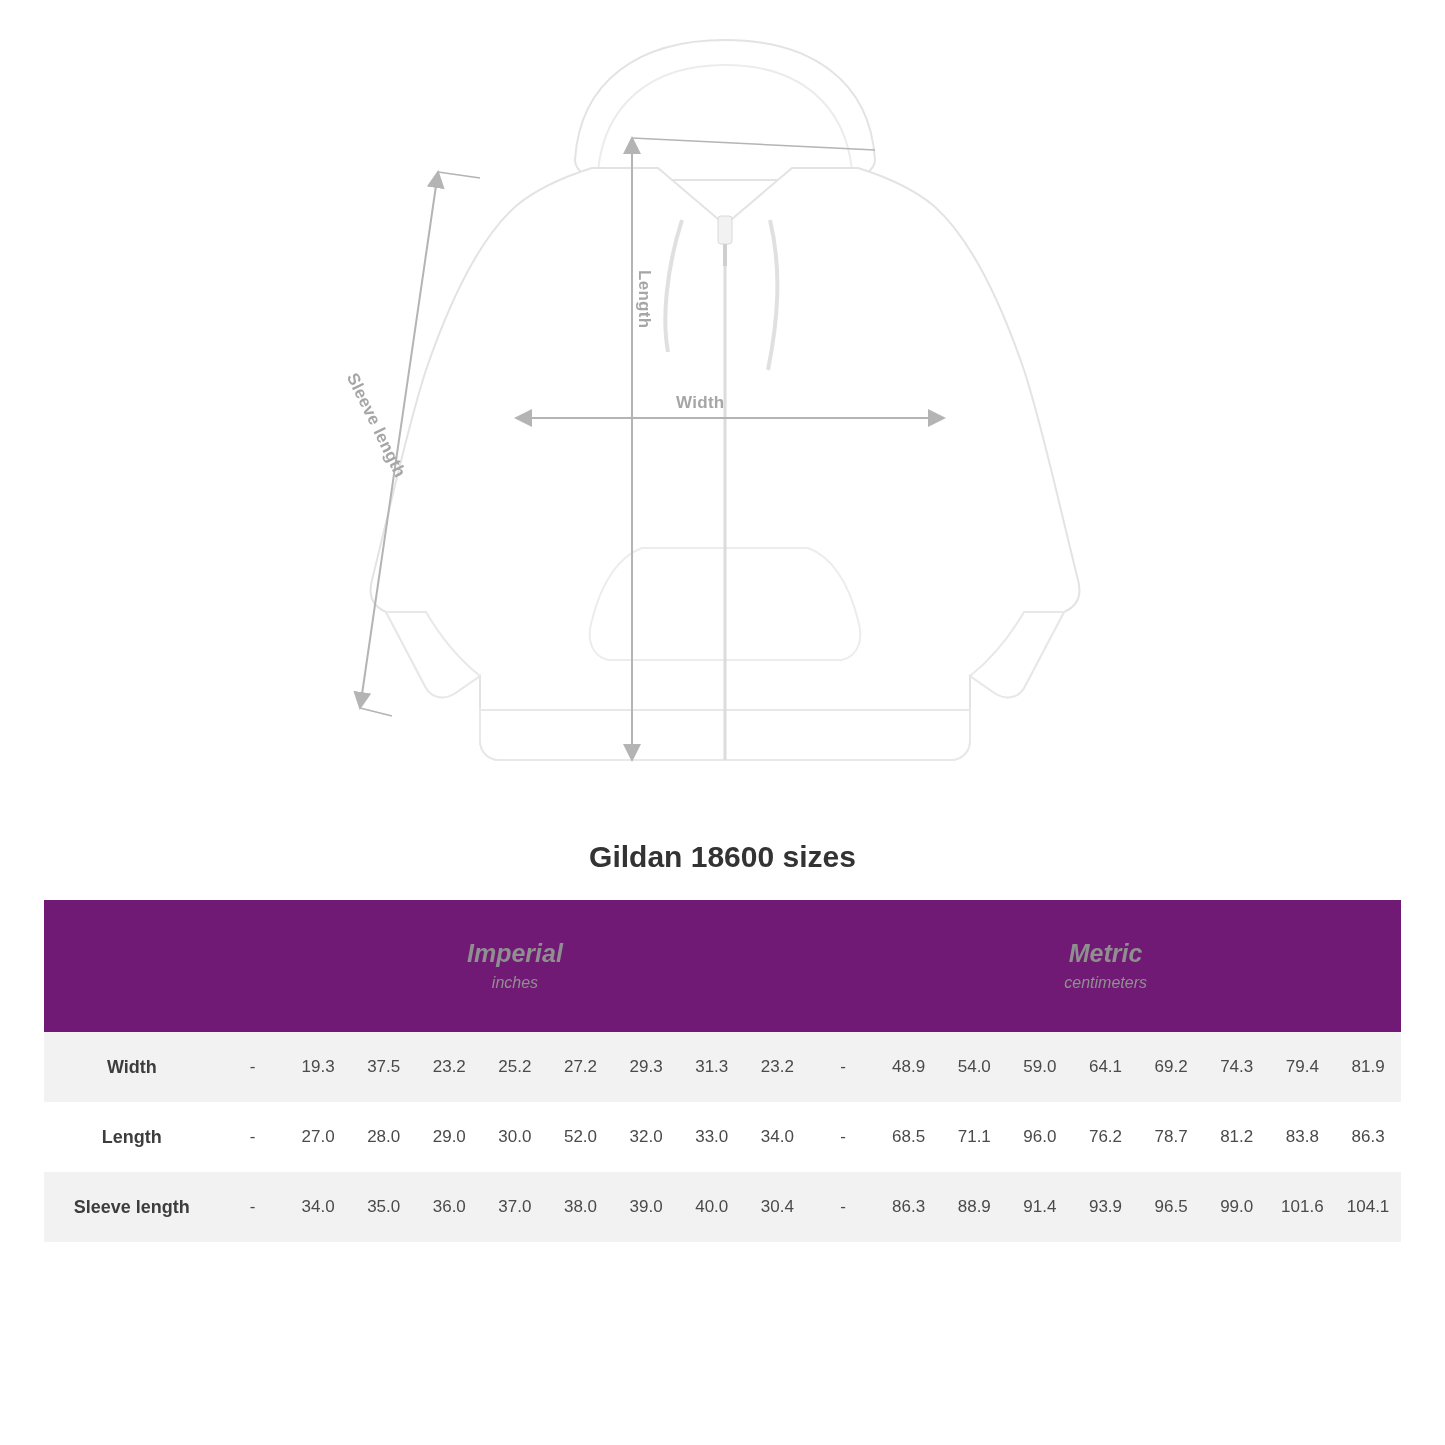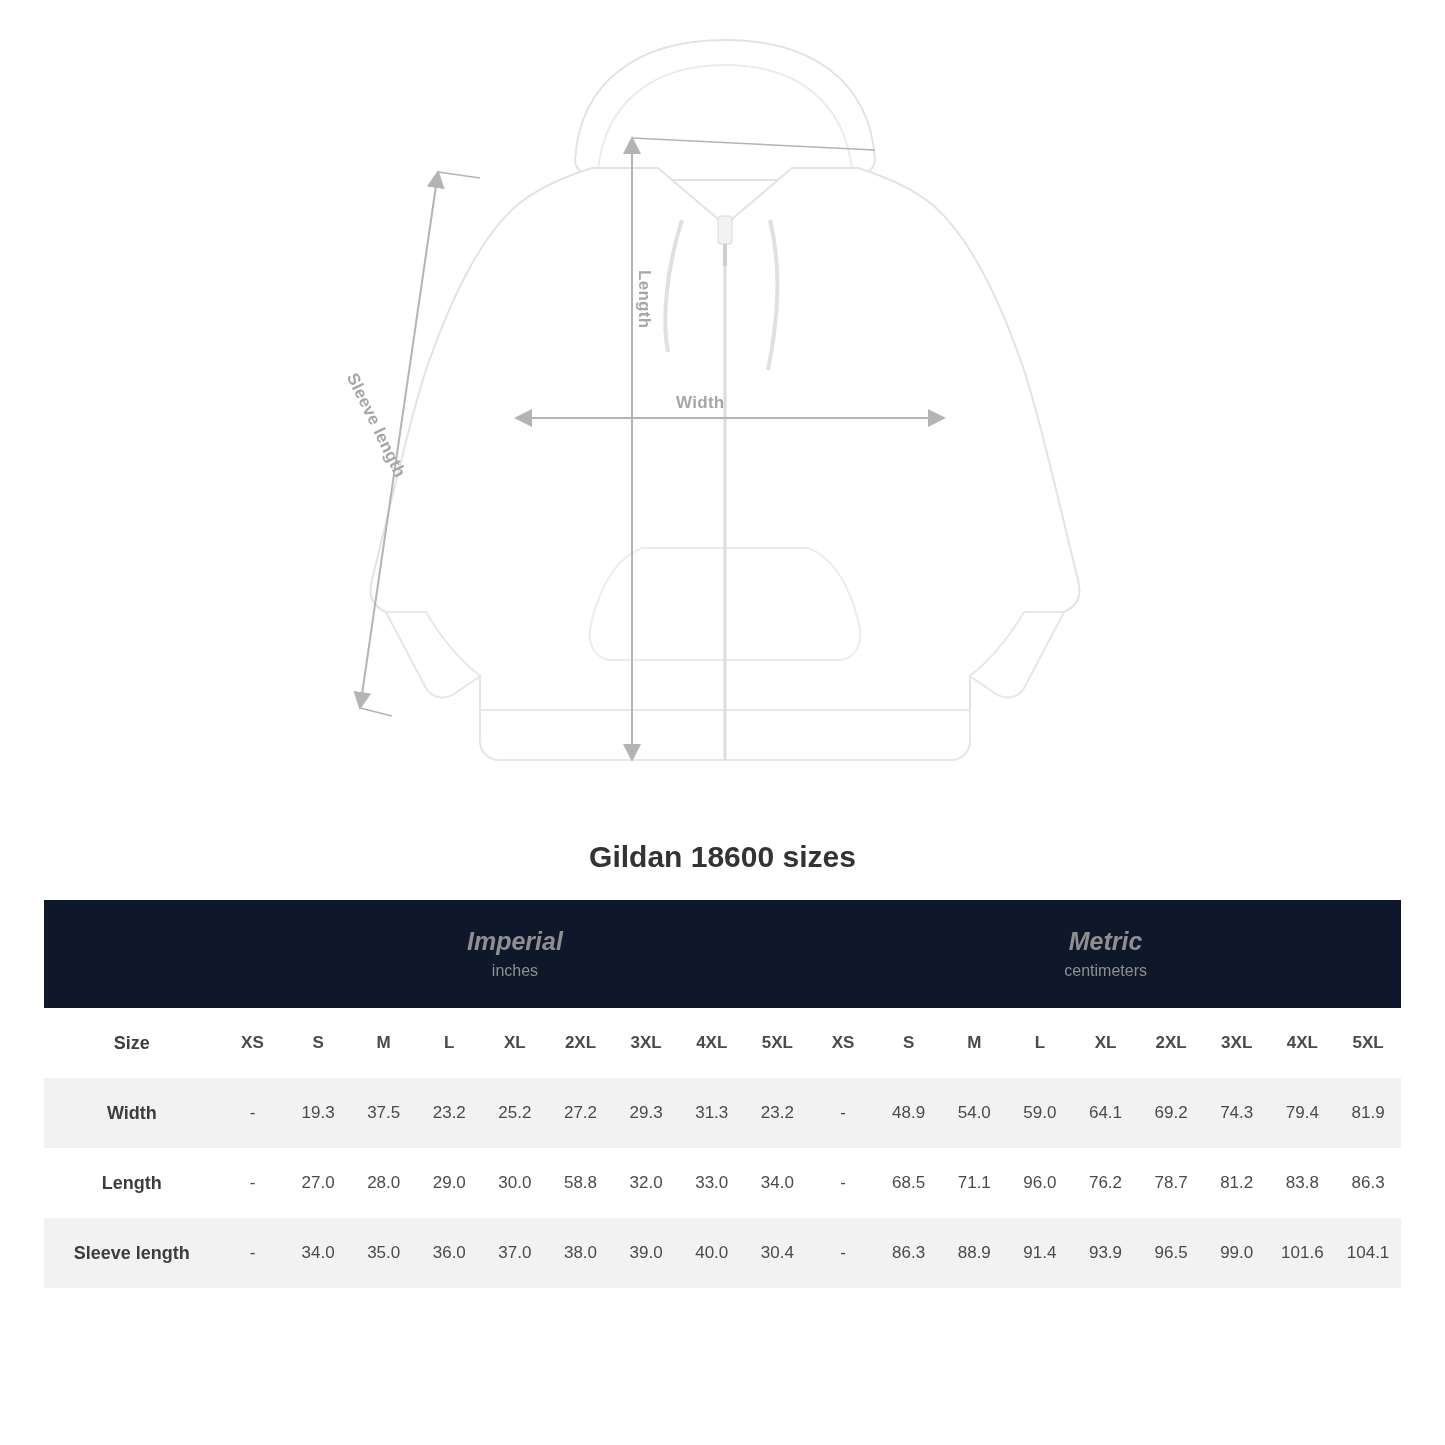--- a/index.html
+++ b/index.html
@@ -83,32 +83,33 @@
   table.size-table td,
   table.size-table th {
     text-align: center;
     vertical-align: middle;
     font-size: 17px;
     color: #4a4a4a;
     padding: 0;
     border: none;
   }
   .unit-row td {
-    height: 108px;
-    background: #0f172a;
+    height: 132px;
+    background: #701a75;
   }
   .unit-name {
     font-size: 25px;
     font-style: italic;
     font-weight: bold;
     color: #8f8f8f;
     line-height: 1.1;
   }
   .unit-sub {
     font-size: 16px;
+    font-style: italic;
     color: #8f8f8f;
     margin-top: 6px;
   }
   .head-row td {
     height: 70px;
     font-weight: bold;
     color: #3d3d3d;
     background: #ffffff;
   }
   .head-row td.rowlabel,
@@ -240,41 +241,20 @@
         <td colspan="9">
           <div class="unit-name">Imperial</div>
           <div class="unit-sub">inches</div>
         </td>
         <td colspan="9">
           <div class="unit-name">Metric</div>
           <div class="unit-sub">centimeters</div>
         </td>
       </tr>
 
-      <tr class="head-row">
-        <td class="rowlabel">Size</td>
-        <td>XS</td>
-        <td>S</td>
-        <td>M</td>
-        <td>L</td>
-        <td>XL</td>
-        <td>2XL</td>
-        <td>3XL</td>
-        <td>4XL</td>
-        <td>5XL</td>
-        <td>XS</td>
-        <td>S</td>
-        <td>M</td>
-        <td>L</td>
-        <td>XL</td>
-        <td>2XL</td>
-        <td>3XL</td>
-        <td>4XL</td>
-        <td>5XL</td>
-      </tr>
 
       <tr class="data-row row-shade">
         <td class="rowlabel">Width</td>
         <td>-</td>
         <td>19.3</td>
         <td>37.5</td>
         <td>23.2</td>
         <td>25.2</td>
         <td>27.2</td>
         <td>29.3</td>
@@ -291,21 +271,21 @@
         <td>81.9</td>
       </tr>
 
       <tr class="data-row row-plain">
         <td class="rowlabel">Length</td>
         <td>-</td>
         <td>27.0</td>
         <td>28.0</td>
         <td>29.0</td>
         <td>30.0</td>
-        <td>58.8</td>
+        <td>52.0</td>
         <td>32.0</td>
         <td>33.0</td>
         <td>34.0</td>
         <td>-</td>
         <td>68.5</td>
         <td>71.1</td>
         <td>96.0</td>
         <td>76.2</td>
         <td>78.7</td>
         <td>81.2</td>

